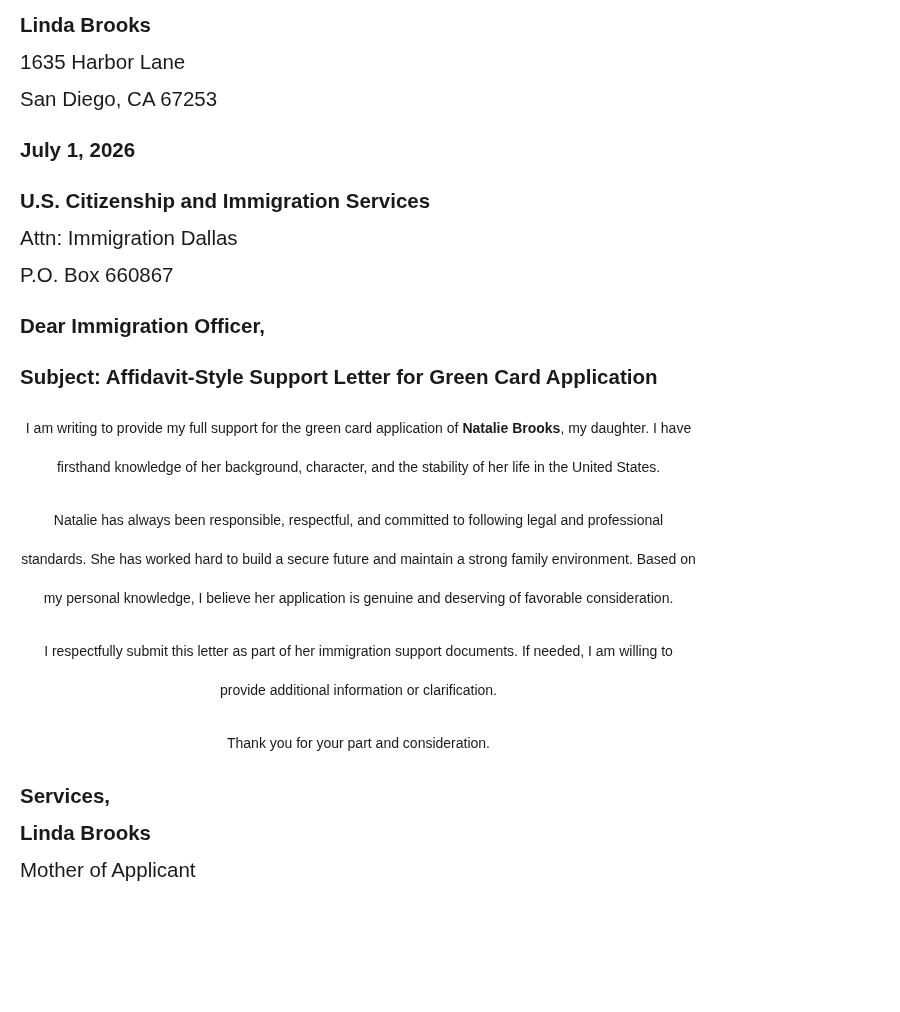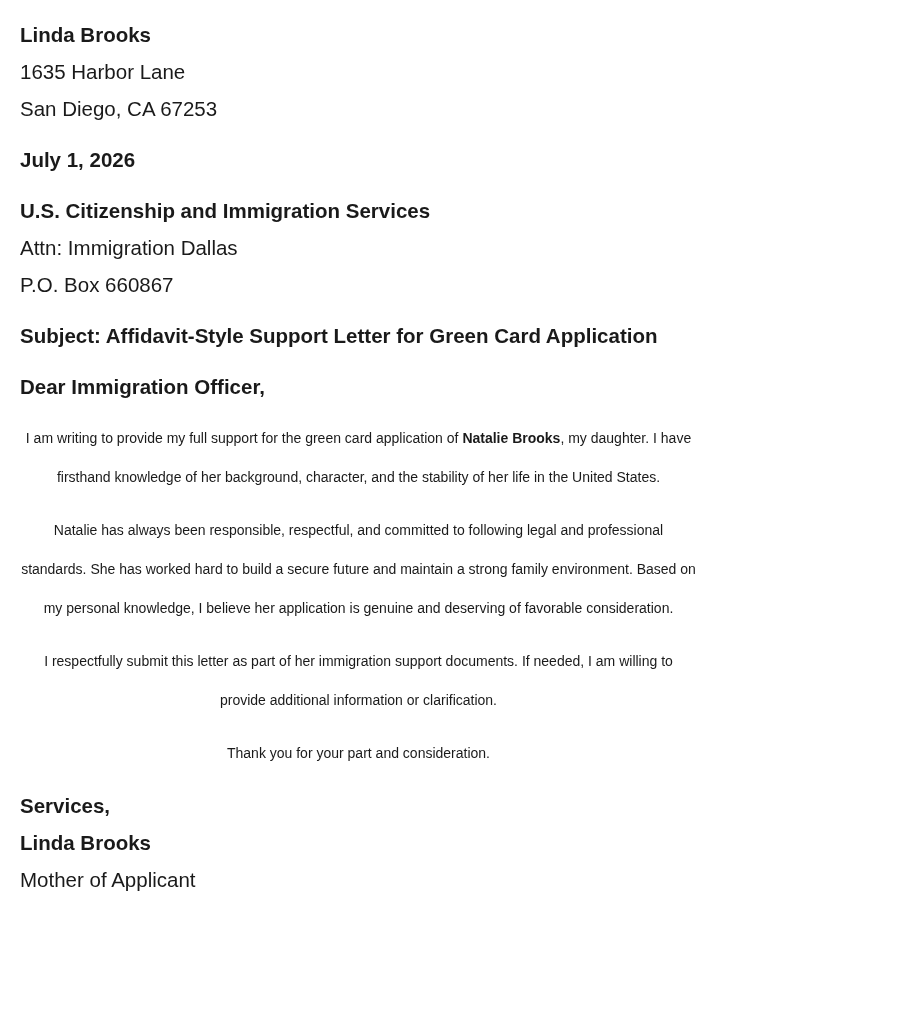--- a/index.html
+++ b/index.html
@@ -12,21 +12,21 @@
     width: 900px;
     height: 1012px;
     font-family: "Liberation Sans", sans-serif;
     color: #1a1a1a;
     -webkit-font-smoothing: antialiased;
   }
   .page {
     width: 724px;
     height: 1012px;
     box-sizing: border-box;
-    padding: 16px 20px 0 20px;
+    padding: 6px 20px 0 20px;
     background: #ffffff;
     overflow: hidden;
   }
   .block {
     margin: 0 0 14px 0;
   }
   .line {
     font-size: 20.5px;
     line-height: 37px;
     white-space: pre-wrap;
@@ -68,23 +68,23 @@
   <div class="block">
     <div class="line bold">July 1, 2026</div>
   </div>
 
   <div class="block">
     <div class="line bold">U.S. Citizenship and Immigration Services</div>
     <div class="line">Attn: Immigration Dallas</div>
     <div class="line">P.O. Box 660867</div>
   </div>
 
+  <div class="heading">Dear Immigration Officer,</div>
+
   <div class="heading">Subject: Affidavit-Style Support Letter for Green Card Application</div>
-
-  <div class="heading">Dear Immigration Officer,</div>
 
   <p class="para"><span>I am writing to provide my full support for the green card application of </span><b>Natalie Brooks</b><span>, my daughter. I have firsthand knowledge of her background, character, and the stability of her life in the United States.</span></p>
 
   <p class="para">Natalie has always been responsible, respectful, and committed to following legal and professional standards. She has worked hard to build a secure future and maintain a strong family environment. Based on my personal knowledge, I believe her application is genuine and deserving of favorable consideration.</p>
 
   <p class="para">I respectfully submit this letter as part of her immigration support documents. If needed, I am willing to provide additional information or clarification.</p>
 
   <p class="para">Thank you for your part and consideration.</p>
 
   <div class="block closing">

